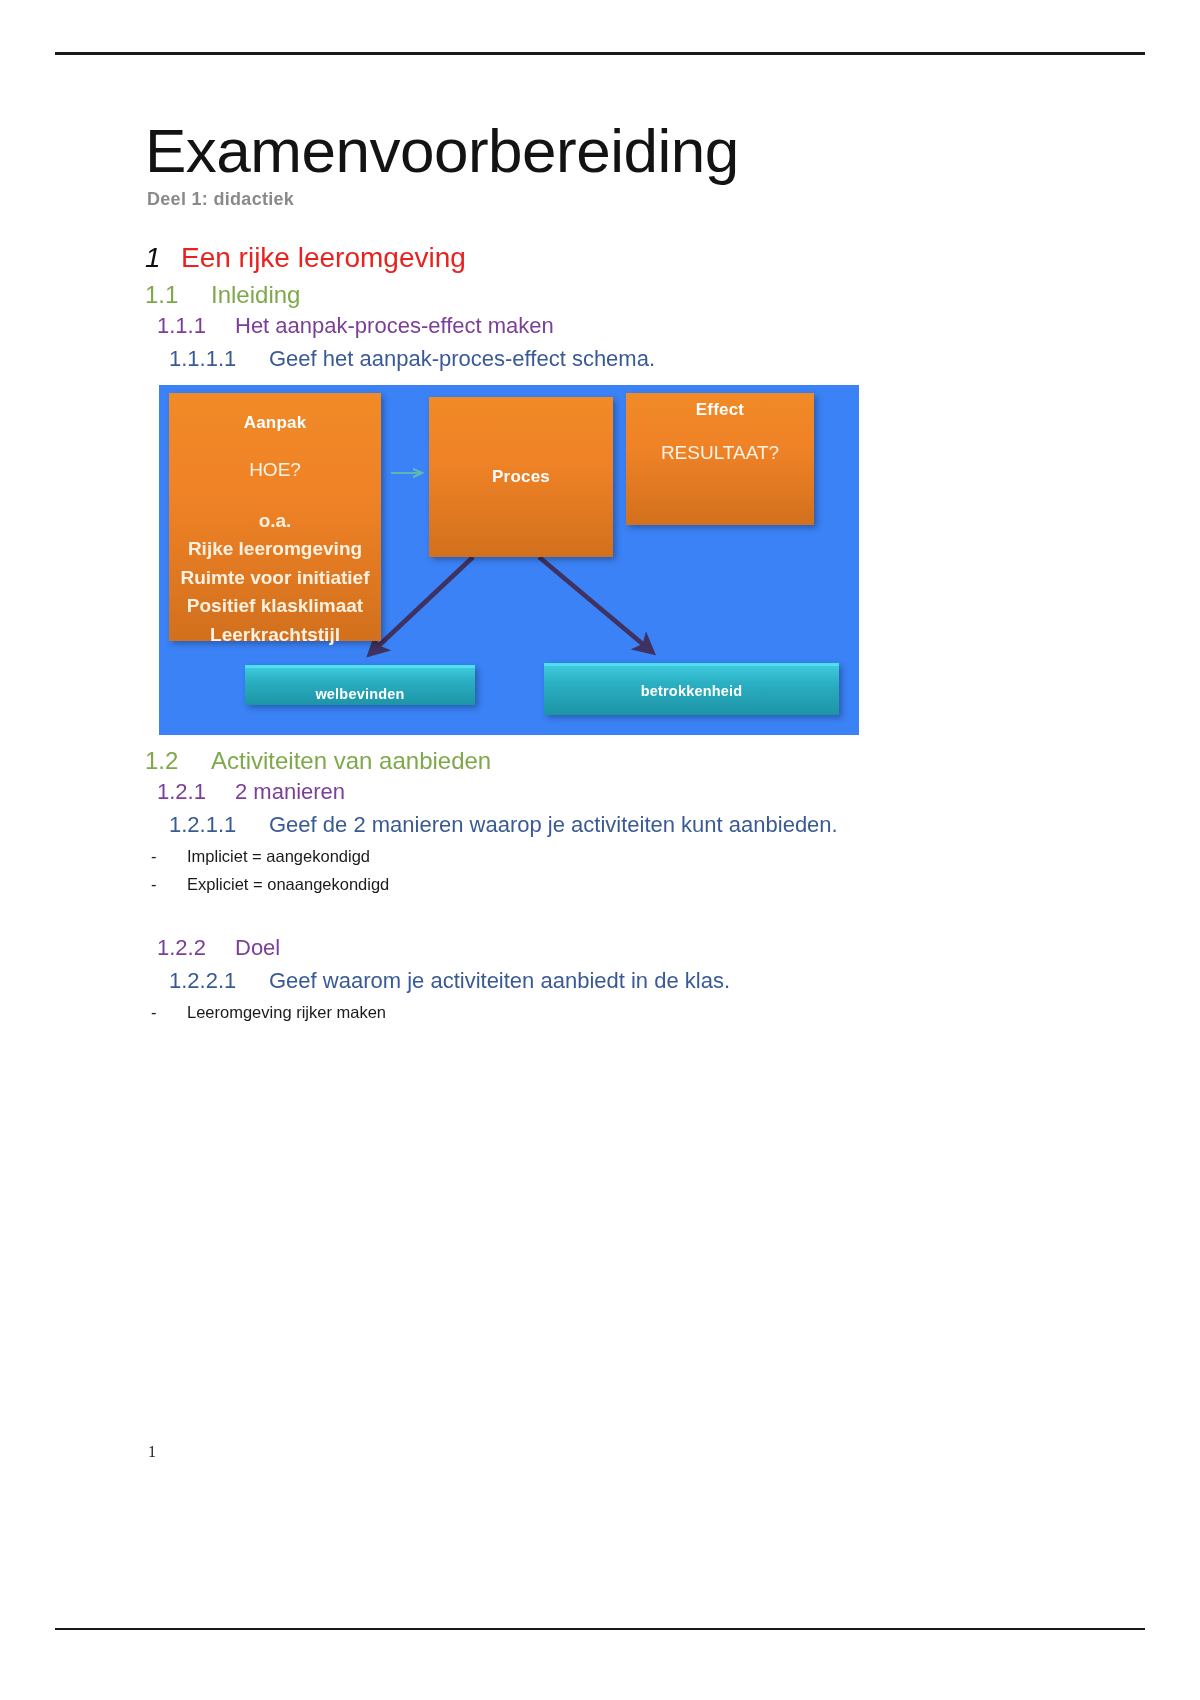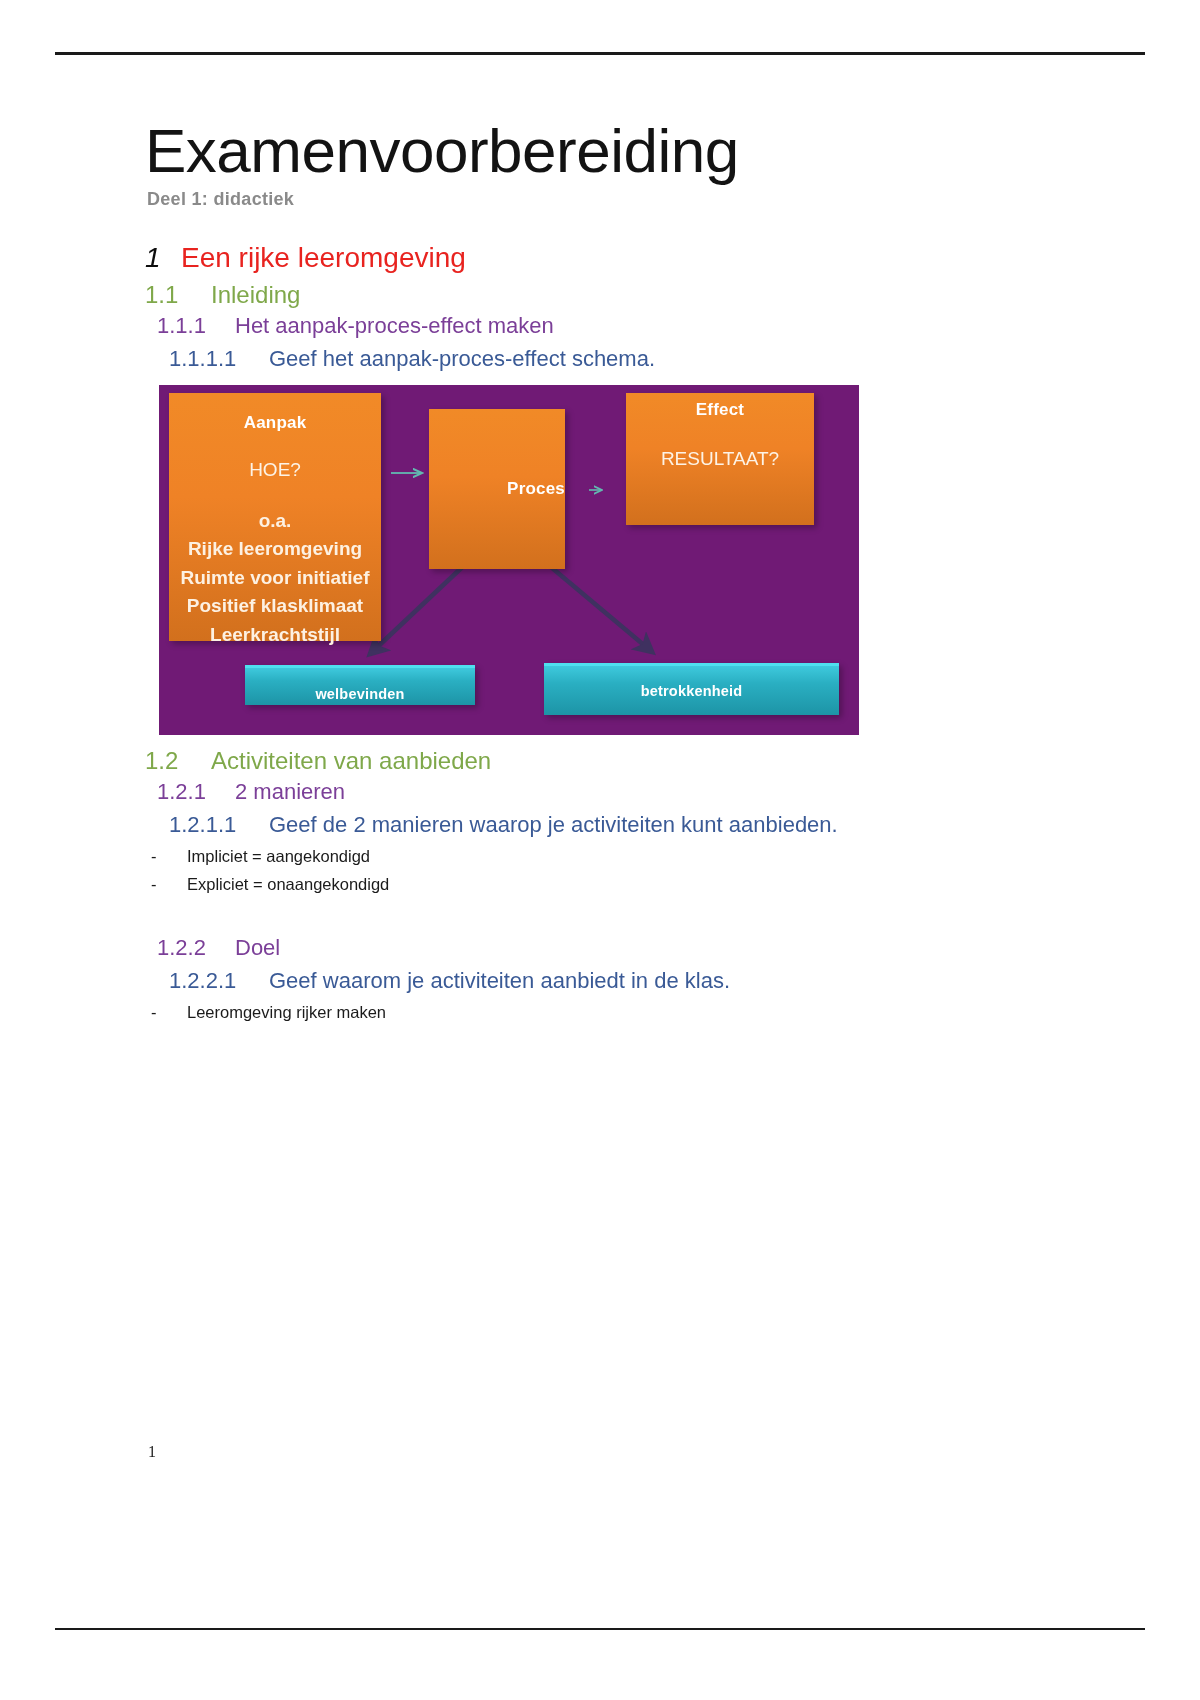--- a/index.html
+++ b/index.html
@@ -134,21 +134,21 @@
   }
 
   .spacer-32 { height: 32px; }
 
   
   .diagram {
     position: relative;
     width: 700px;
     height: 350px;
     margin: 12px 0 10px 14px;
-    background: #701a75;
+    background: #3b82f6;
   }
   .dbox {
     position: absolute;
     box-sizing: border-box;
     color: #ffffff;
     text-align: center;
     font-size: 15px;
     box-shadow: 3px 3px 6px rgba(0,0,0,0.28);
   }
   .orange {
@@ -156,21 +156,21 @@
   }
   .teal {
     background: linear-gradient(180deg, #3ec9dd 0%, #2aafc2 35%, #1d94a6 100%);
     border-top: 3px solid #4fe0ef;
   }
   .box-aanpak {
     left: 10px; top: 8px; width: 212px; height: 248px;
     padding-top: 20px;
   }
   .box-proces {
-    left: 270px; top: 24px; width: 136px; height: 160px; text-align: right;
+    left: 270px; top: 12px; width: 184px; height: 160px;
   }
   .box-effect {
     left: 467px; top: 8px; width: 188px; height: 132px;
     padding-top: 7px;
   }
   .box-welbevinden {
     left: 86px; top: 280px; width: 230px; height: 40px;
   }
   .box-betrokkenheid {
     left: 385px; top: 278px; width: 295px; height: 52px;
@@ -190,21 +190,21 @@
   }
   .dbox .blist {
     display: block;
     margin-top: 26px;
     font-size: 19px;
     font-weight: bold;
     line-height: 1.5;
     color: #fdf1e2;
   }
   .box-proces .bt { line-height: 160px; }
-  .box-effect .bsub { margin-top: 28px; }
+  .box-effect .bsub { margin-top: 22px; }
   .box-welbevinden .bt,
   .box-betrokkenheid .bt {
     font-size: 14.5px;
     line-height: 52px;
   }
   .box-betrokkenheid .bt { line-height: 50px; }
   .diagram svg { position: absolute; left: 0; top: 0; }
 
   .page-number {
     position: absolute;

